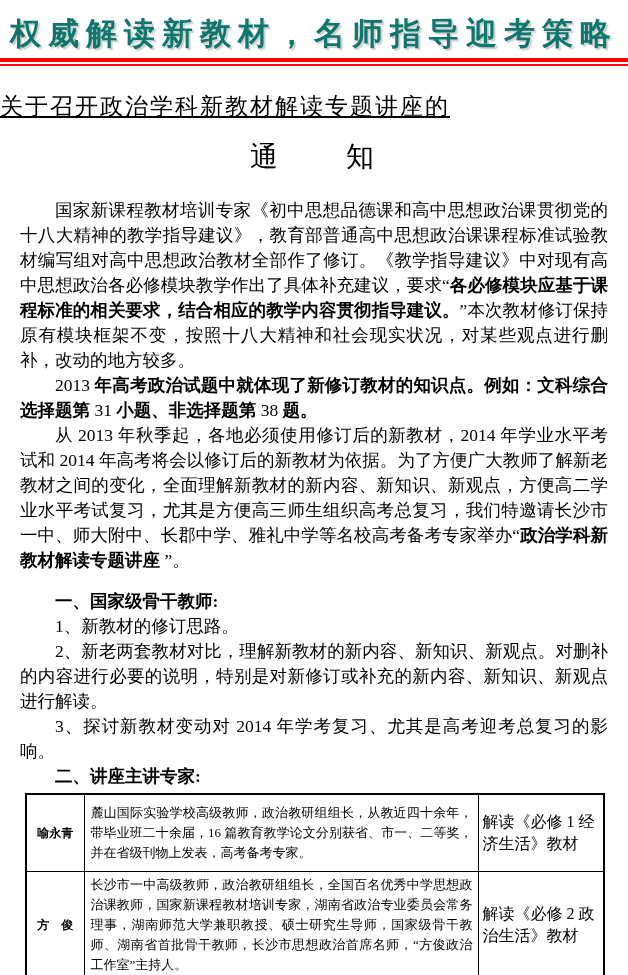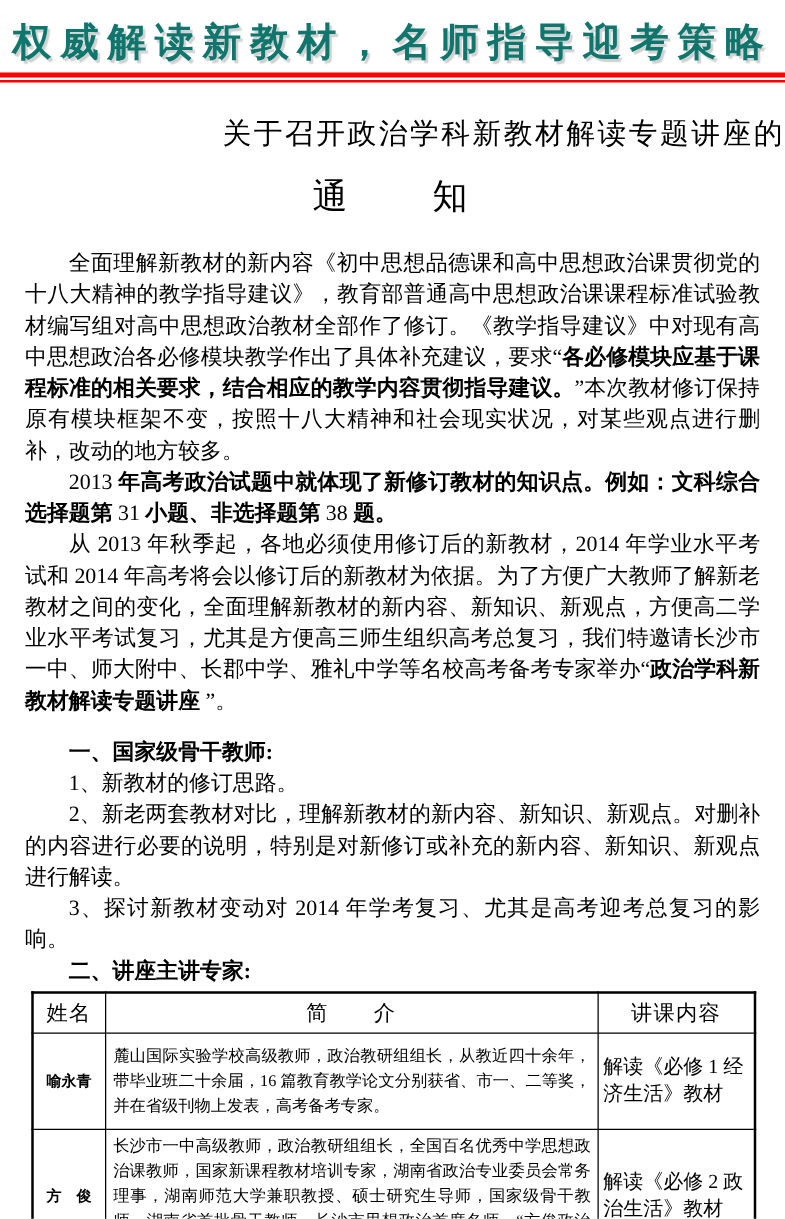--- a/index.html
+++ b/index.html
@@ -29,24 +29,25 @@
     margin-top: 4px;
     width: 628px;
     height: 8px;
     border-top: 4px solid #ff0000;
     border-bottom: 2px solid #ff0000;
   }
 
   
   .doc-subject {
     margin-top: 25px;
-    text-align: right;
+    text-align: left;
     font-size: 23px;
     font-weight: normal;
     letter-spacing: 2px;
+    text-decoration: underline;
   }
   .doc-notice {
     margin-top: 16px;
     text-align: center;
     font-size: 28px;
     font-weight: normal;
     letter-spacing: 4px;
   }
 
   
@@ -110,21 +111,21 @@
   <div class="banner">权威解读新教材，名师指导迎考策略</div>
 
   <div class="banner-rule"></div>
 
   <h2 class="doc-subject">关于召开政治学科新教材解读专题讲座的</h2>
 
   <h1 class="doc-notice">通　　知</h1>
 
   <div class="body-text">
 
-    <p><span>全面理解新教材的新内容《初中思想品德课和高中思想政治课贯彻党的十八大精神的教学指导建议》，教育部普通高中思想政治课课程标准试验教材编写组对高中思想政治教材全部作了修订。《教学指导建议》中对现有高中思想政治各必修模块教学作出了具体补充建议，要求“</span><b>各必修模块应基于课程标准的相关要求，结合相应的教学内容贯彻指导建议。</b><span>”本次教材修订保持原有模块框架不变，按照十八大精神和社会现实状况，对某些观点进行删补，改动的地方较多。</span></p>
+    <p><span>国家新课程教材培训专家《初中思想品德课和高中思想政治课贯彻党的十八大精神的教学指导建议》，教育部普通高中思想政治课课程标准试验教材编写组对高中思想政治教材全部作了修订。《教学指导建议》中对现有高中思想政治各必修模块教学作出了具体补充建议，要求“</span><b>各必修模块应基于课程标准的相关要求，结合相应的教学内容贯彻指导建议。</b><span>”本次教材修订保持原有模块框架不变，按照十八大精神和社会现实状况，对某些观点进行删补，改动的地方较多。</span></p>
 
     <p><span>2013 </span><b>年高考政治试题中就体现了新修订教材的知识点。例如：文科综合选择题第 </b><span>31 </span><b>小题、非选择题第 </b><span>38 </span><b>题。</b></p>
 
     <p><span>从 2013 年秋季起，各地必须使用修订后的新教材，2014 年学业水平考试和 2014 年高考将会以修订后的新教材为依据。为了方便广大教师了解新老教材之间的变化，全面理解新教材的新内容、新知识、新观点，方便高二学业水平考试复习，尤其是方便高三师生组织高考总复习，我们特邀请长沙市一中、师大附中、长郡中学、雅礼中学等名校高考备考专家举办“</span><b>政治学科新教材解读专题讲座</b><span> ”。</span></p>
 
     <p class="sec-heading first">一、国家级骨干教师:</p>
 
     <p>1、新教材的修订思路。</p>
     <p>2、新老两套教材对比，理解新教材的新内容、新知识、新观点。对删补的内容进行必要的说明，特别是对新修订或补充的新内容、新知识、新观点进行解读。</p>
     <p>3、探讨新教材变动对 2014 年学考复习、尤其是高考迎考总复习的影响。</p>
@@ -132,25 +133,20 @@
     <p class="sec-heading">二、讲座主讲专家:</p>
   </div>
 
   <table class="experts">
     <colgroup>
       <col class="c-name">
       <col class="c-intro">
       <col class="c-content">
     </colgroup>
     <tbody>
-        <tr>
-      <th class="hdr">姓名</th>
-      <th class="hdr">简　　介</th>
-      <th class="hdr">讲课内容</th>
-    </tr>
     <tr>
       <td class="name">喻永青</td>
       <td class="intro">麓山国际实验学校高级教师，政治教研组组长，从教近四十余年，带毕业班二十余届，16 篇教育教学论文分别获省、市一、二等奖，并在省级刊物上发表，高考备考专家。</td>
       <td class="content">解读《必修 1 经济生活》教材</td>
     </tr>
     <tr>
       <td class="name">方　俊</td>
       <td class="intro">长沙市一中高级教师，政治教研组组长，全国百名优秀中学思想政治课教师，国家新课程教材培训专家，湖南省政治专业委员会常务理事，湖南师范大学兼职教授、硕士研究生导师，国家级骨干教师、湖南省首批骨干教师，长沙市思想政治首席名师，“方俊政治工作室”主持人。</td>
       <td class="content">解读《必修 2 政治生活》教材</td>
     </tr>

